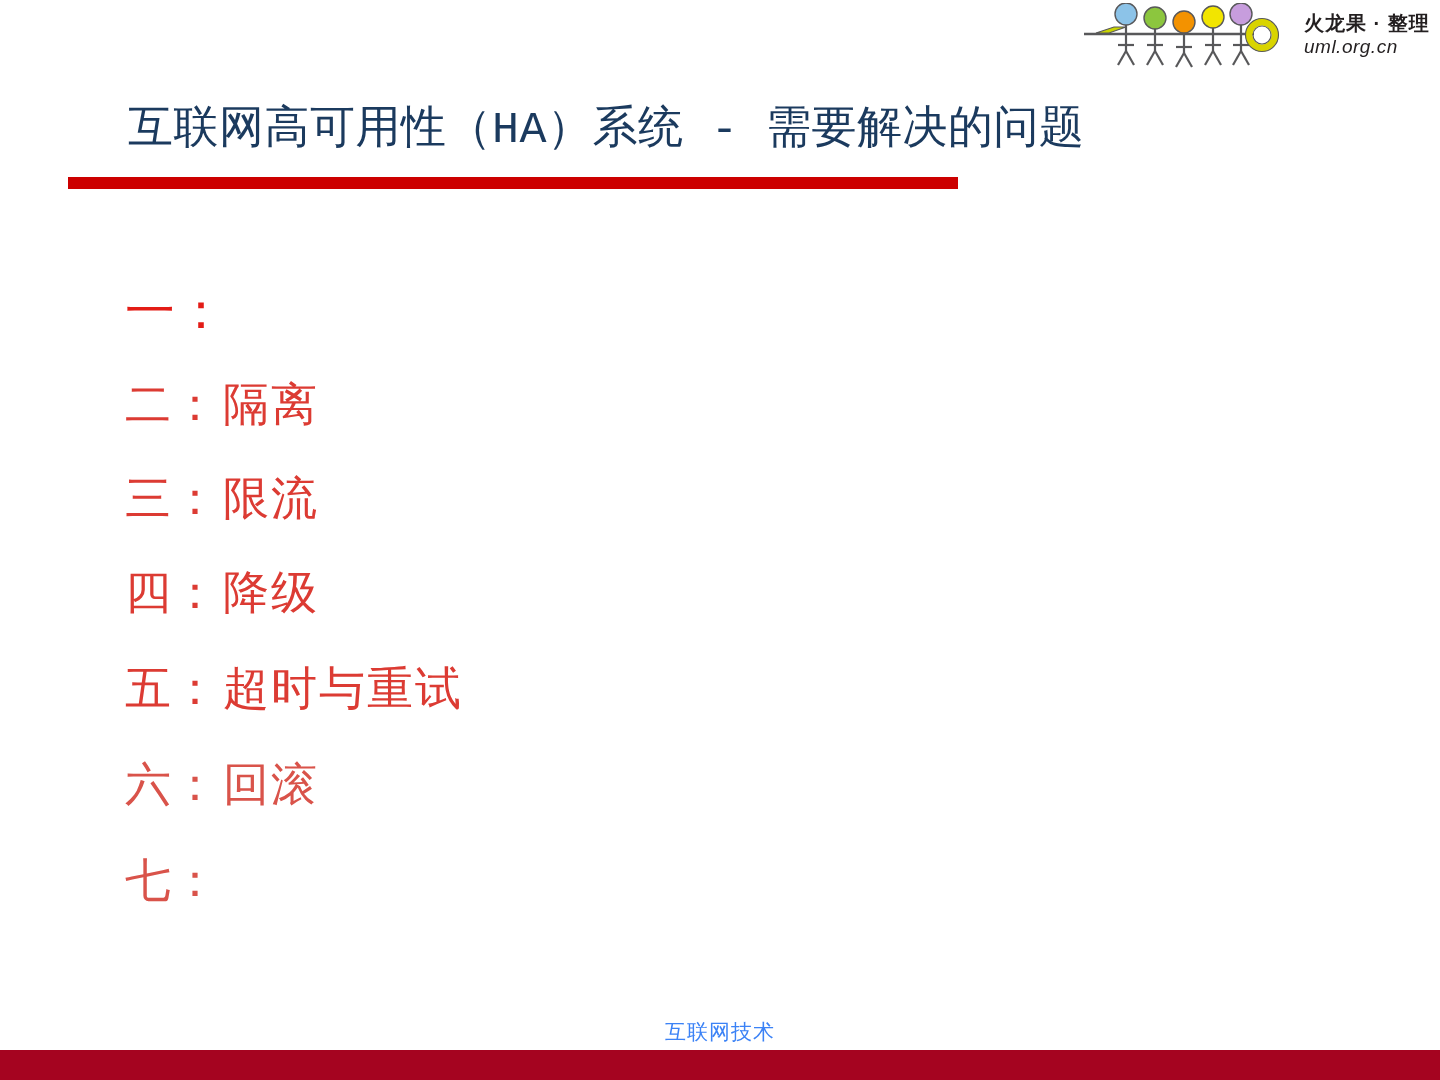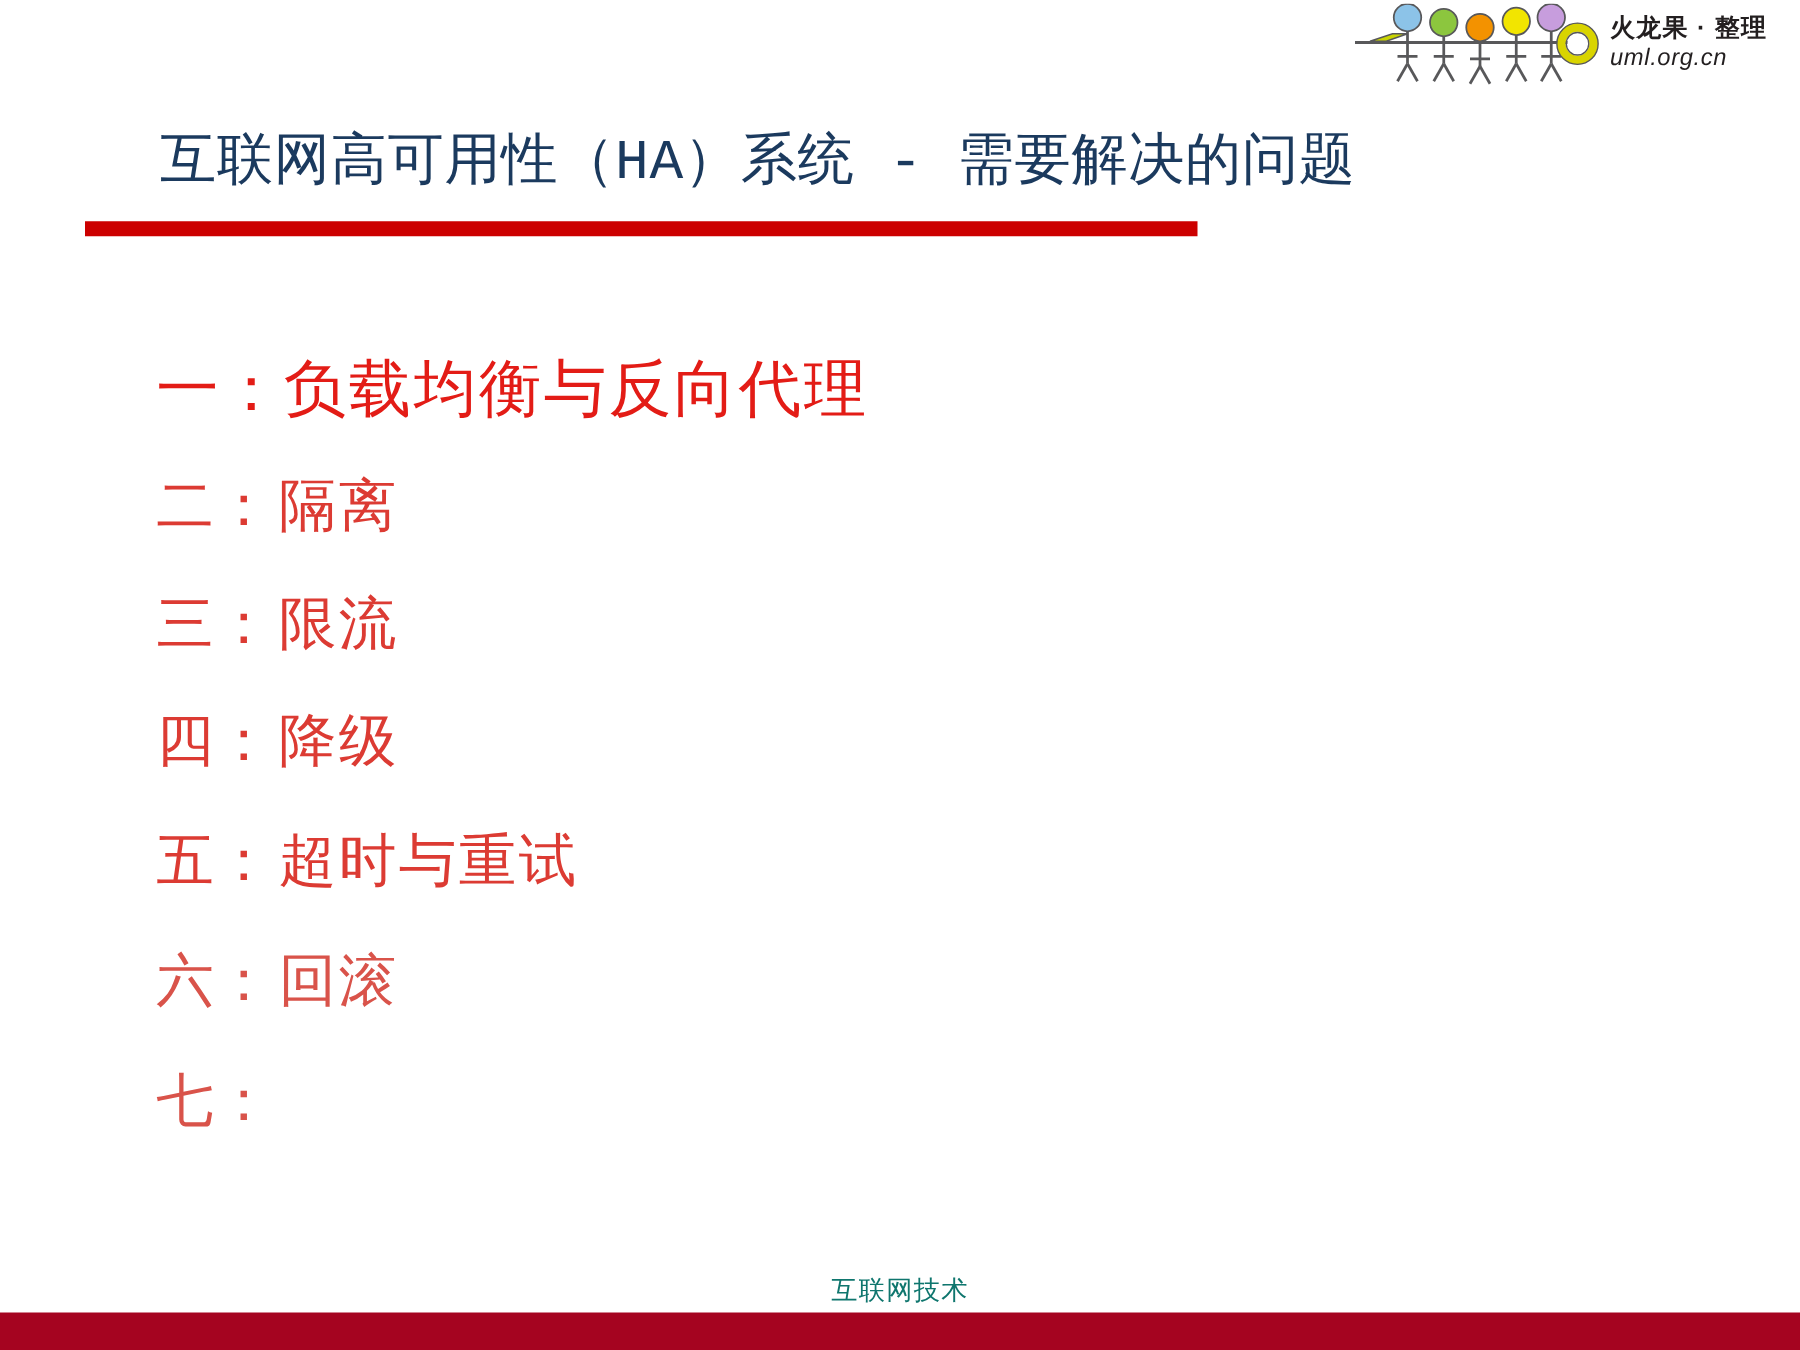--- a/index.html
+++ b/index.html
@@ -34,20 +34,21 @@
     width: 200px;
     height: 66px;
     flex: 0 0 auto;
   }
   .logo-text {
     display: flex;
     flex-direction: column;
     justify-content: center;
     line-height: 1.18;
     padding-bottom: 2px;
+    margin-left: 16px;
   }
   .logo-text-cn {
     font-size: 20px;
     font-weight: bold;
     color: #231f20;
     letter-spacing: 1px;
     white-space: nowrap;
   }
   .logo-text-url {
     font-size: 19px;
@@ -112,21 +113,21 @@
 
   
   .footer-note {
     position: absolute;
     left: 0;
     right: 0;
     top: 1018px;
     text-align: center;
     font-family: "Liberation Sans", "DejaVu Sans", sans-serif;
     font-size: 21px;
-    color: #0f766e;
+    color: #3b82f6;
     letter-spacing: 1px;
   }
   .footer-bar {
     position: absolute;
     left: 0;
     bottom: 0;
     width: 1440px;
     height: 30px;
     background: #a50420;
   }
@@ -183,21 +184,20 @@
     </div>
   </div>
 
   <div class="title">互联网高可用性（HA）系统 - 需要解决的问题</div>
   <div class="title-rule"></div>
 
   <div class="agenda">
 
     <div class="agenda-item i0">
       <span class="marker">一：</span>
-      <span class="label">负载均衡与反向代理</span>
     </div>
 
     <div class="agenda-item i1">
       <span class="marker">二：</span>
       <span class="label">隔离</span>
     </div>
 
     <div class="agenda-item i2">
       <span class="marker">三：</span>
       <span class="label">限流</span>

